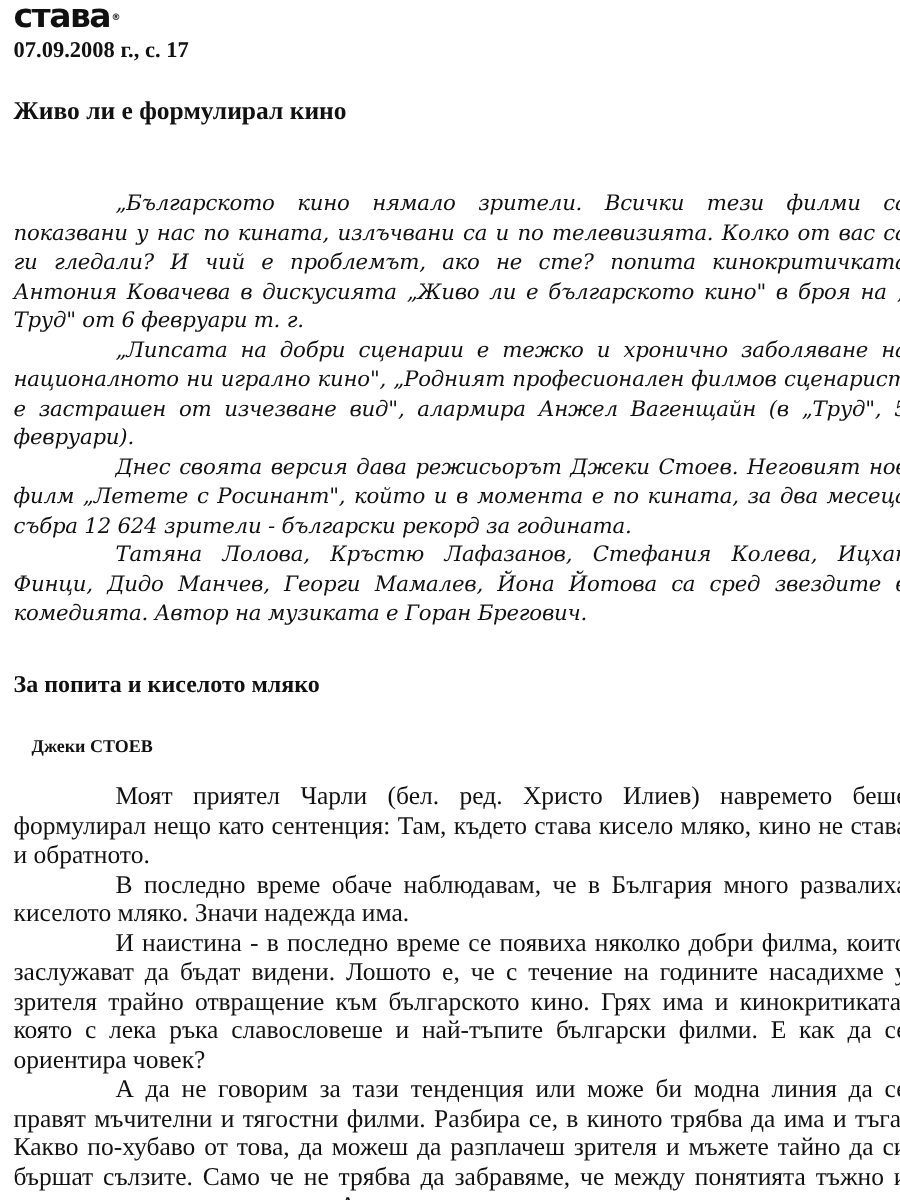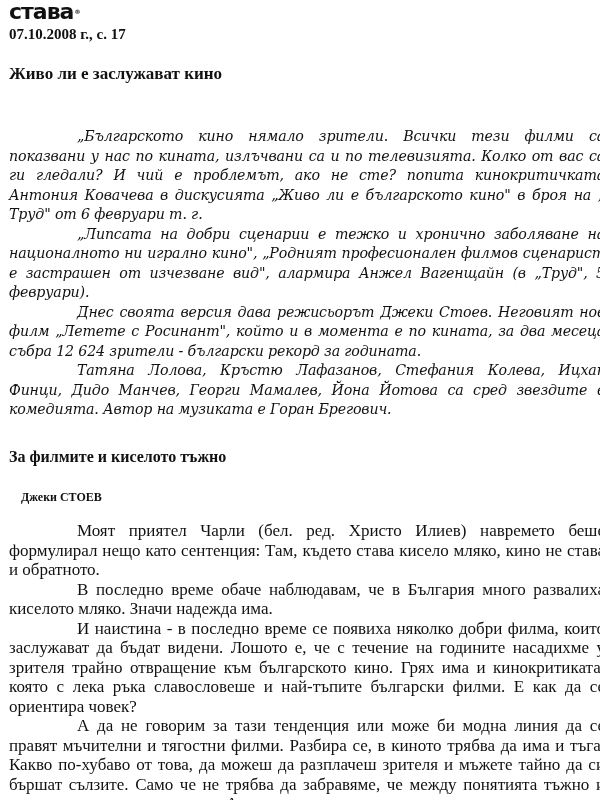--- a/index.html
+++ b/index.html
@@ -37,32 +37,32 @@
     position: absolute; left: 4px; top: 521px; width: 596px;
     font-family: "Liberation Serif", serif; font-size: 17px; line-height: 19.5px;
     text-align: justify;
   }
 </style>
 </head>
 <body>
 
 <div class="page">
   <div class="logo"><span>става</span><span class="logo-reg">®</span></div>
-  <div class="dateline">07.10.2008 г., с. 17</div>
+  <div class="dateline">07.09.2008 г., с. 17</div>
 
-  <div class="h1">Живо ли е заслужават кино</div>
+  <div class="h1">Живо ли е формулирал кино</div>
 
   <div class="quote-block">
     <p>„Българското кино нямало зрители. Всички тези филми са показвани у нас по кината, излъчвани са и по телевизията. Колко от вас са ги гледали? И чий е проблемът, ако не сте? попита кинокритичката Антония Ковачева в дискусията „Живо ли е българското кино" в броя на „ Труд" от 6 февруари т. г.</p>
     <p>„Липсата на добри сценарии е тежко и хронично заболяване на националното ни игрално кино", „Родният професионален филмов сценарист е застрашен от изчезване вид", алармира Анжел Вагенщайн (в „Труд", 5 февруари).</p>
     <p>Днес своята версия дава режисьорът Джеки Стоев. Неговият нов филм „Летете с Росинант", който и в момента е по кината, за два месеца събра 12 624 зрители - български рекорд за годината.</p>
     <p>Татяна Лолова, Кръстю Лафазанов, Стефания Колева, Ицхак Финци, Дидо Манчев, Георги Мамалев, Йона Йотова са сред звездите в комедията. Автор на музиката е Горан Брегович.</p>
   </div>
 
-  <div class="h2">За филмите и киселото тъжно</div>
+  <div class="h2">За попита и киселото мляко</div>
   <div class="author">Джеки СТОЕВ</div>
 
   <div class="body-block">
     <p>Моят приятел Чарли (бел. ред. Христо Илиев) навремето беше формулирал нещо като сентенция: Там, където става кисело мляко, кино не става и обратното.</p>
     <p>В последно време обаче наблюдавам, че в България много развалиха киселото мляко. Значи надежда има.</p>
     <p>И наистина - в последно време се появиха няколко добри филма, които заслужават да бъдат видени. Лошото е, че с течение на годините насадихме у зрителя трайно отвращение към българското кино. Грях има и кинокритиката, която с лека ръка славословеше и най-тъпите български филми. Е как да се ориентира човек?</p>
     <p>А да не говорим за тази тенденция или може би модна линия да се правят мъчителни и тягостни филми. Разбира се, в киното трябва да има и тъга. Какво по-хубаво от това, да можеш да разплачеш зрителя и мъжете тайно да си бършат сълзите. Само че не трябва да забравяме, че между понятията тъжно и тягостно има голяма разлика. А ако и към тягостното</p>
   </div>
 </div>
 

